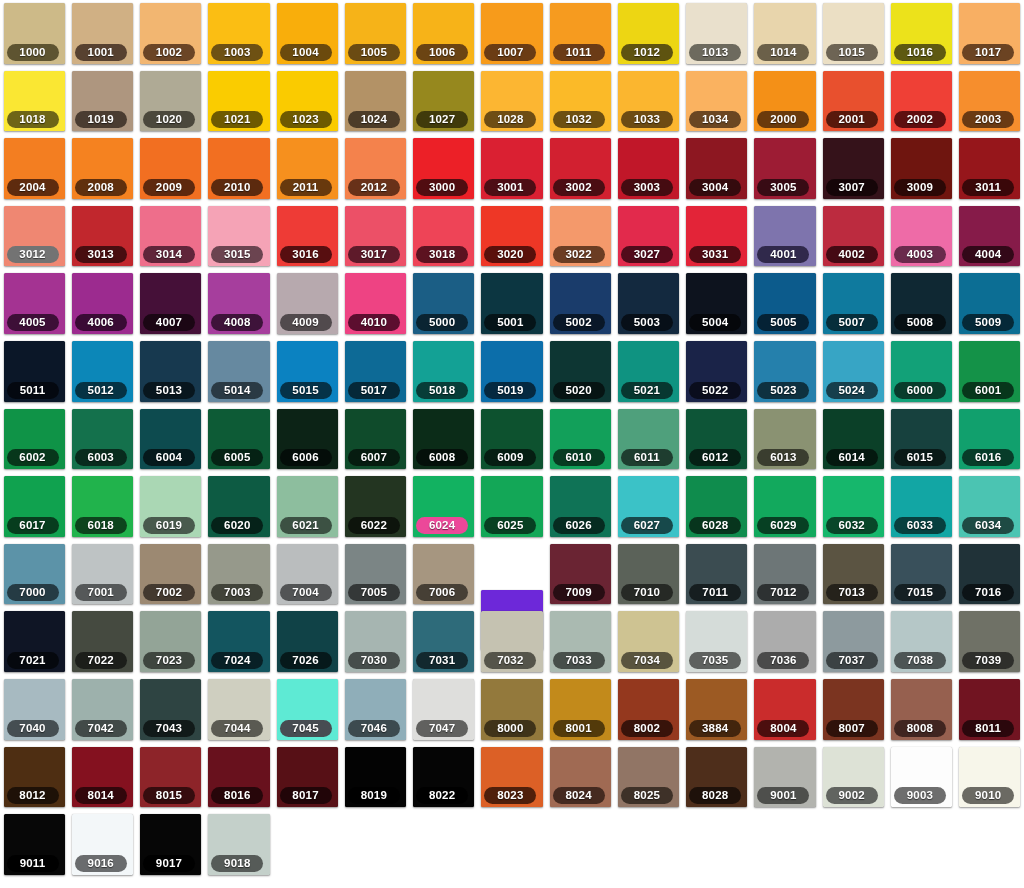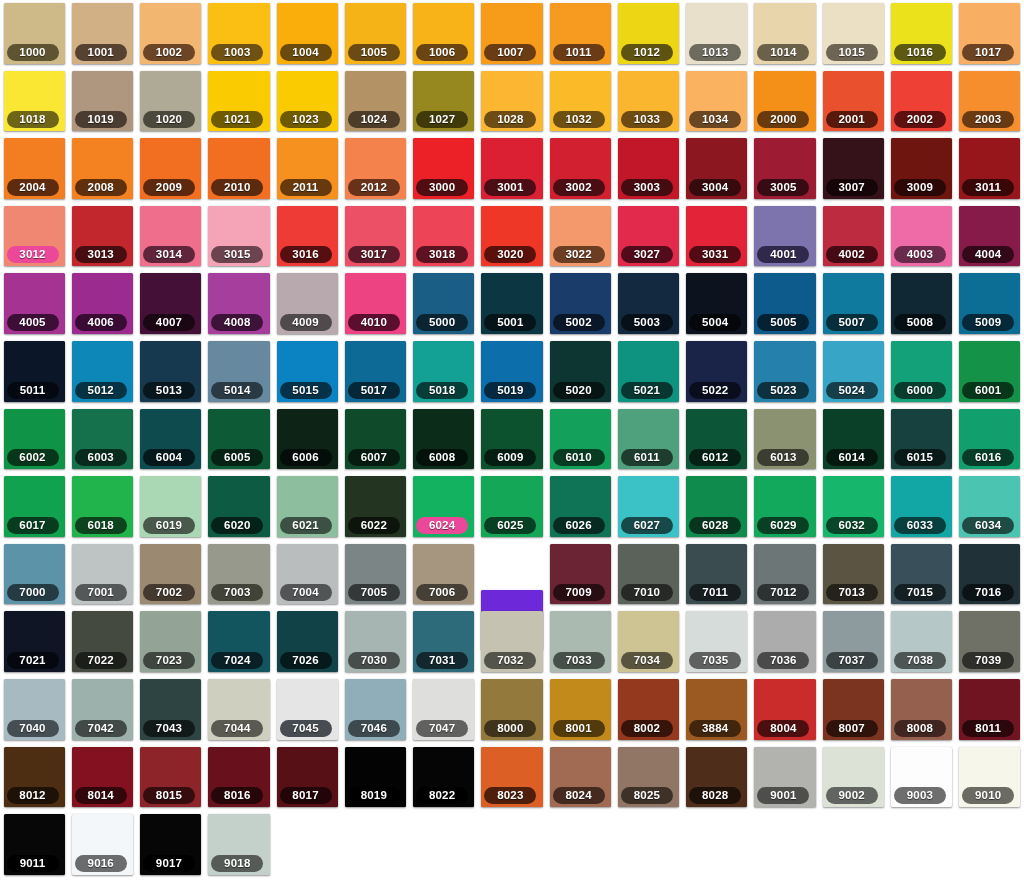--- a/index.html
+++ b/index.html
@@ -291,21 +291,21 @@
           <div class="swatch-badge" style="background: rgb(43, 8, 6);">3009</div>
         </div>
       </div>
       <div class="swatch">
         <div class="swatch-inner" style="background: rgb(150, 22, 27);">
           <div class="swatch-badge" style="background: rgb(58, 7, 9);">3011</div>
         </div>
       </div>
       <div class="swatch">
         <div class="swatch-inner" style="background: rgb(239, 135, 114);">
-          <div class="swatch-badge" style="background: #ec4899;">3012</div>
+          <div class="swatch-badge" style="background: #737373;">3012</div>
         </div>
       </div>
       <div class="swatch">
         <div class="swatch-inner" style="background: rgb(193, 39, 45);">
           <div class="swatch-badge" style="background: rgb(72, 13, 16);">3013</div>
         </div>
       </div>
       <div class="swatch">
         <div class="swatch-inner" style="background: rgb(238, 110, 139);">
           <div class="swatch-badge" style="background: rgb(96, 37, 58);">3014</div>
@@ -835,21 +835,21 @@
         <div class="swatch-inner" style="background: rgb(46, 68, 66);">
           <div class="swatch-badge" style="background: rgb(17, 26, 25);">7043</div>
         </div>
       </div>
       <div class="swatch">
         <div class="swatch-inner" style="background: rgb(207, 207, 192);">
           <div class="swatch-badge" style="background: rgb(90, 90, 82);">7044</div>
         </div>
       </div>
       <div class="swatch">
-        <div class="swatch-inner" style="background: #e5e5e5; padding-left: 24px;">
+        <div class="swatch-inner" style="background: #5eead4; padding-left: 24px;">
           <div class="swatch-badge" style="background: rgb(71, 76, 82);">7045</div>
         </div>
       </div>
       <div class="swatch">
         <div class="swatch-inner" style="background: rgb(143, 174, 185);">
           <div class="swatch-badge" style="background: rgb(60, 74, 79);">7046</div>
         </div>
       </div>
       <div class="swatch">
         <div class="swatch-inner" style="background: rgb(222, 222, 220);">

